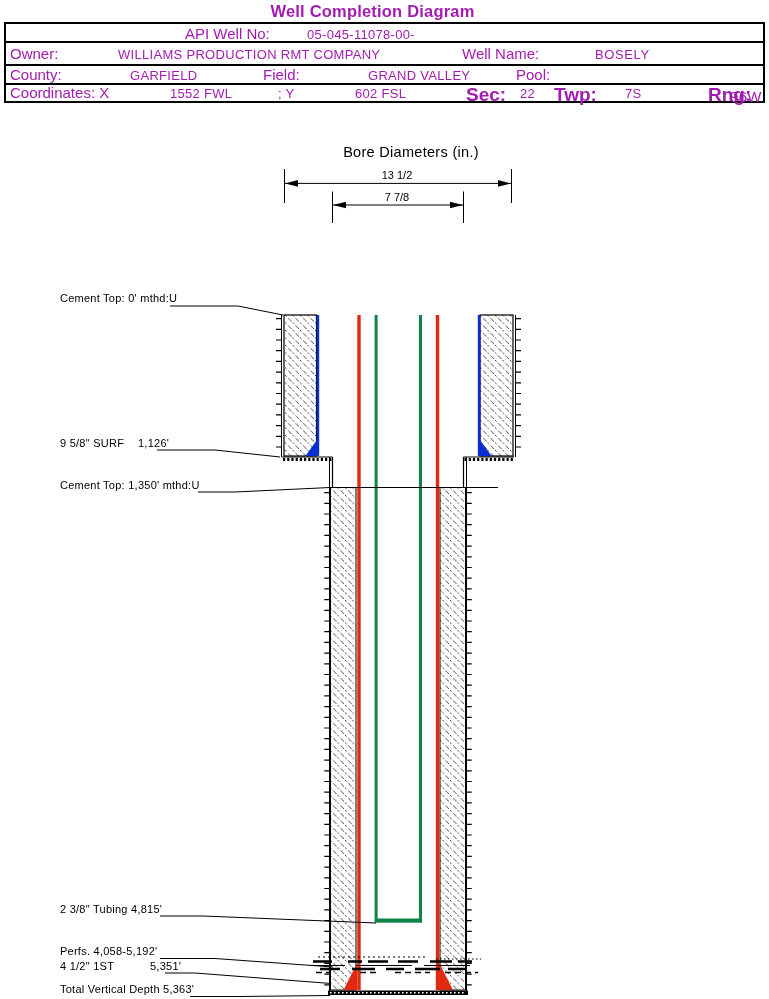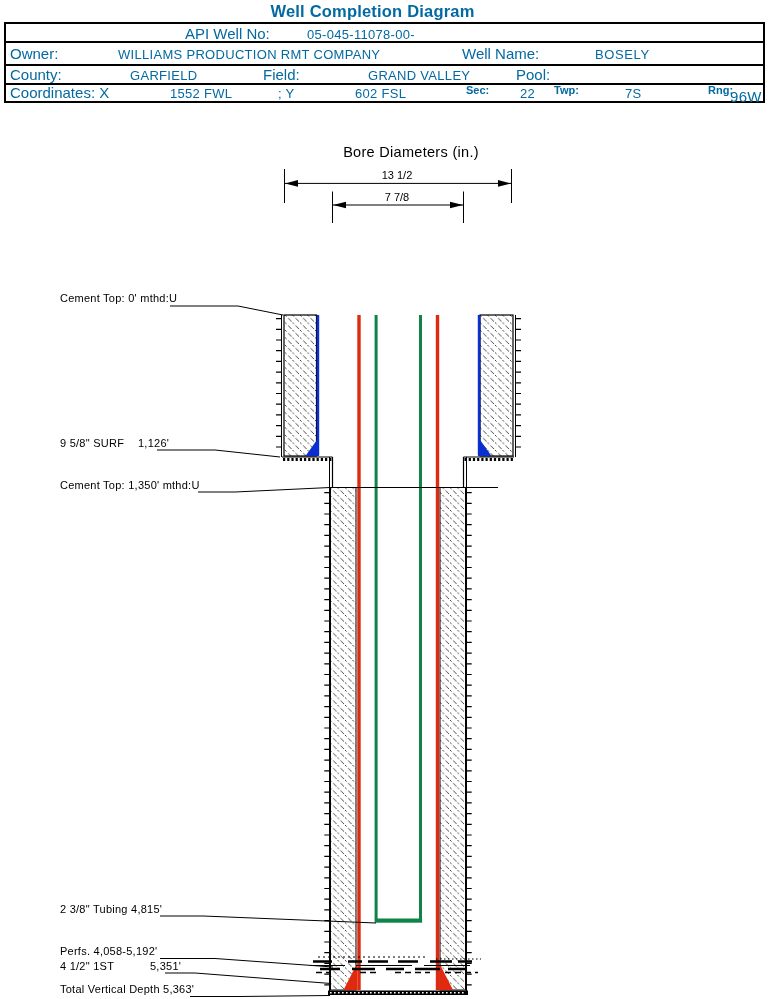--- a/index.html
+++ b/index.html
@@ -1,23 +1,23 @@
 <!DOCTYPE html>
 <html><head>
 <meta charset="utf-8">
 <style>
   html,body{margin:0;padding:0;background:#fff;}
   .page{position:relative;width:769px;height:999px;background:#fff;
-        font-family:"Liberation Sans","DejaVu Sans",sans-serif;color:#0369a1;overflow:hidden;}
+        font-family:"Liberation Sans","DejaVu Sans",sans-serif;color:#a21caf;overflow:hidden;}
   .abs{position:absolute;white-space:nowrap;}
   .title{top:2px;left:0;width:745px;text-align:center;font-size:16.5px;font-weight:bold;letter-spacing:.2px;}
   .tborder{position:absolute;left:4px;top:22px;width:757px;height:77px;border:2px solid #000;}
   .hline{position:absolute;left:4px;width:761px;height:2px;background:#000;}
   .bl{font-weight:normal;font-size:15px;}
-  .bl2{font-weight:bold;font-size:11px;}
+  .bl2{font-weight:bold;font-size:19px;}
   .val{font-size:13px;letter-spacing:.3px;}
   .note{top:105px;left:0;width:769px;text-align:center;font-size:9.5px;font-weight:bold;letter-spacing:.1px;}
   svg{position:absolute;left:0;top:0;}
   .dlabel{font:11px "Liberation Sans","DejaVu Sans",sans-serif;letter-spacing:.25px;fill:#000;}
   .dimlabel{font:11px "Liberation Sans","DejaVu Sans",sans-serif;fill:#000;}
   .boretitle{font:14.5px "Liberation Sans","DejaVu Sans",sans-serif;fill:#000;letter-spacing:.3px;}
   .ln{stroke:#000;stroke-width:1;fill:none;}
 </style>
 </head>
 <body>

